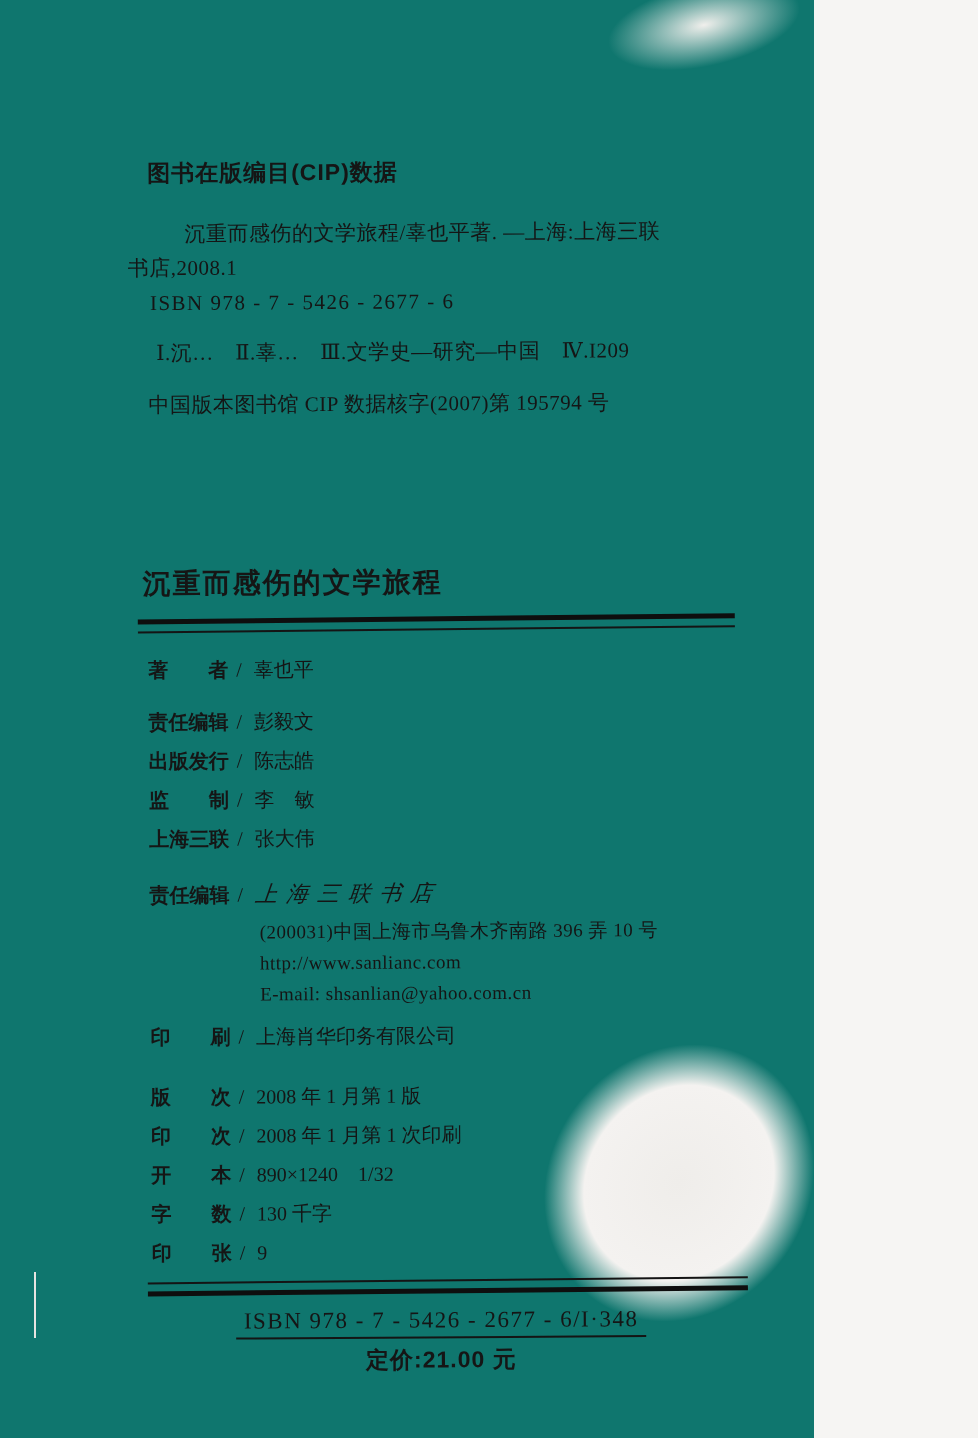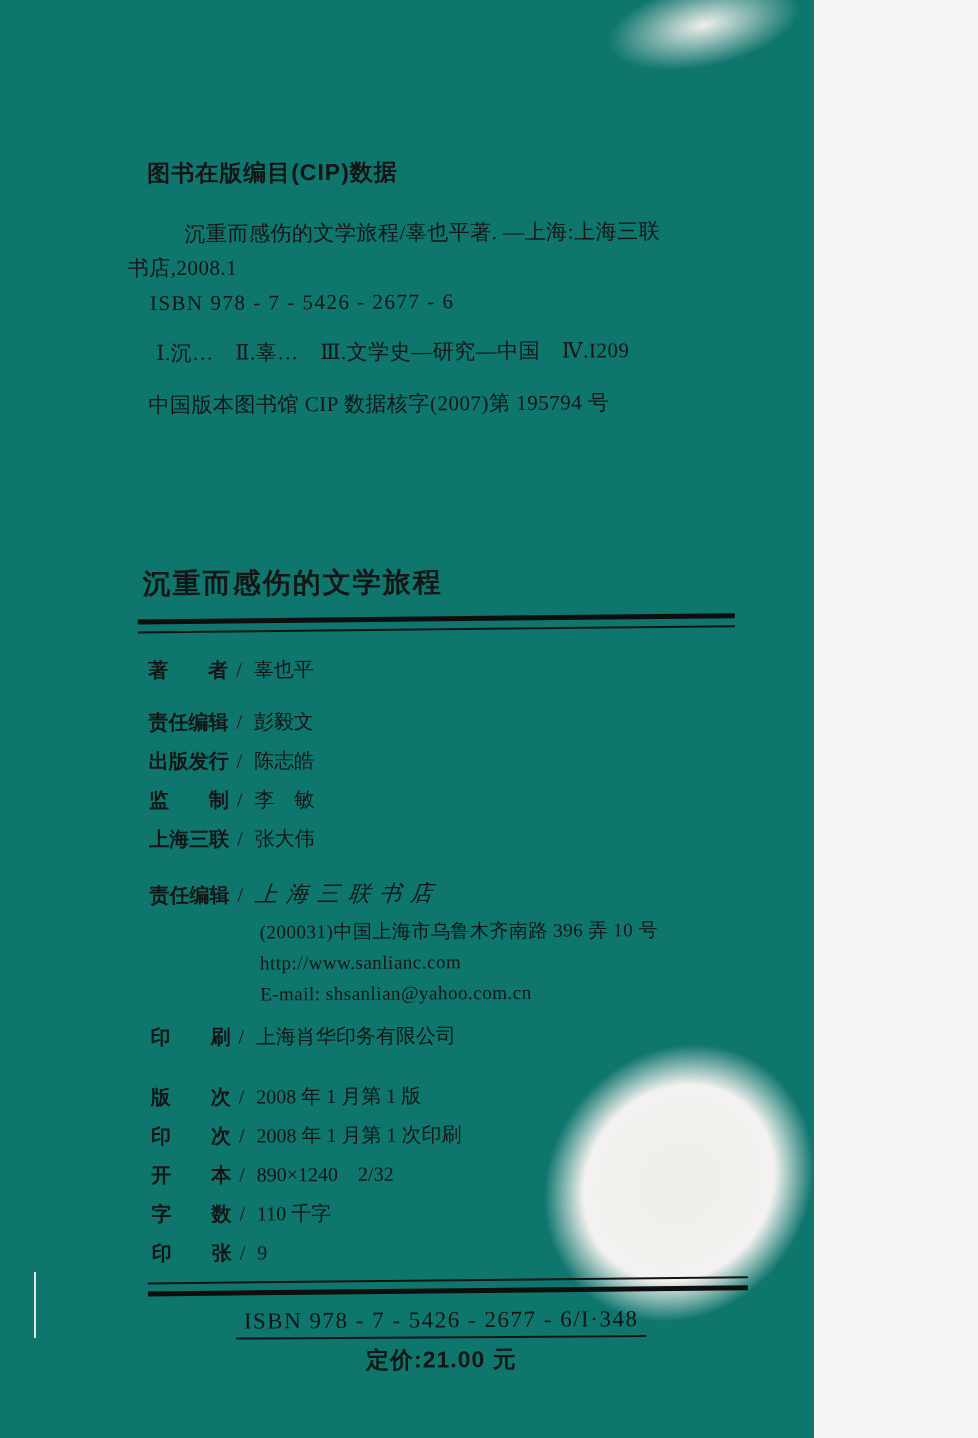--- a/index.html
+++ b/index.html
@@ -148,24 +148,24 @@
         <span class="label">印　　刷</span><span class="sep">/</span><span class="value">上海肖华印务有限公司</span>
       </div>
 
       <div class="row gap-xxl">
         <span class="label">版　　次</span><span class="sep">/</span><span class="value">2008 年 1 月第 1 版</span>
       </div>
       <div class="row">
         <span class="label">印　　次</span><span class="sep">/</span><span class="value">2008 年 1 月第 1 次印刷</span>
       </div>
       <div class="row">
-        <span class="label">开　　本</span><span class="sep">/</span><span class="value">890×1240　2/32</span>
+        <span class="label">开　　本</span><span class="sep">/</span><span class="value">890×1240　1/32</span>
       </div>
       <div class="row">
-        <span class="label">字　　数</span><span class="sep">/</span><span class="value">110 千字</span>
+        <span class="label">字　　数</span><span class="sep">/</span><span class="value">130 千字</span>
       </div>
       <div class="row">
         <span class="label">印　　张</span><span class="sep">/</span><span class="value">9</span>
       </div>
     </section>
 
     <div class="rule rule-bottom"></div>
 
     <footer class="footer">
       <div class="isbn-footer">

